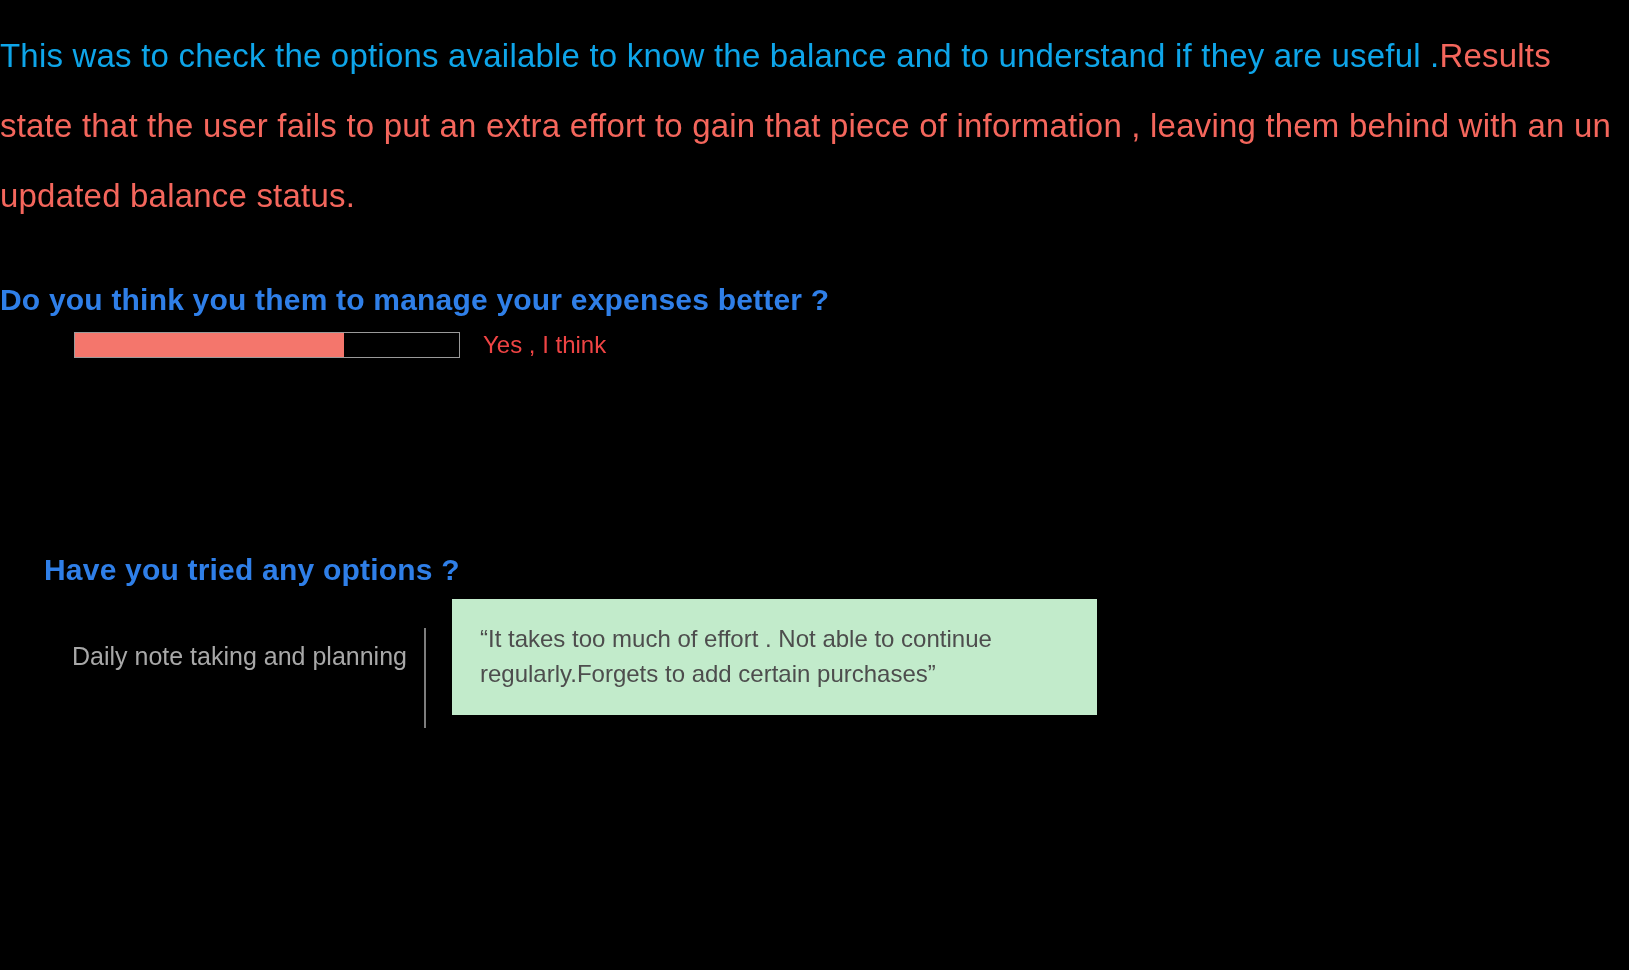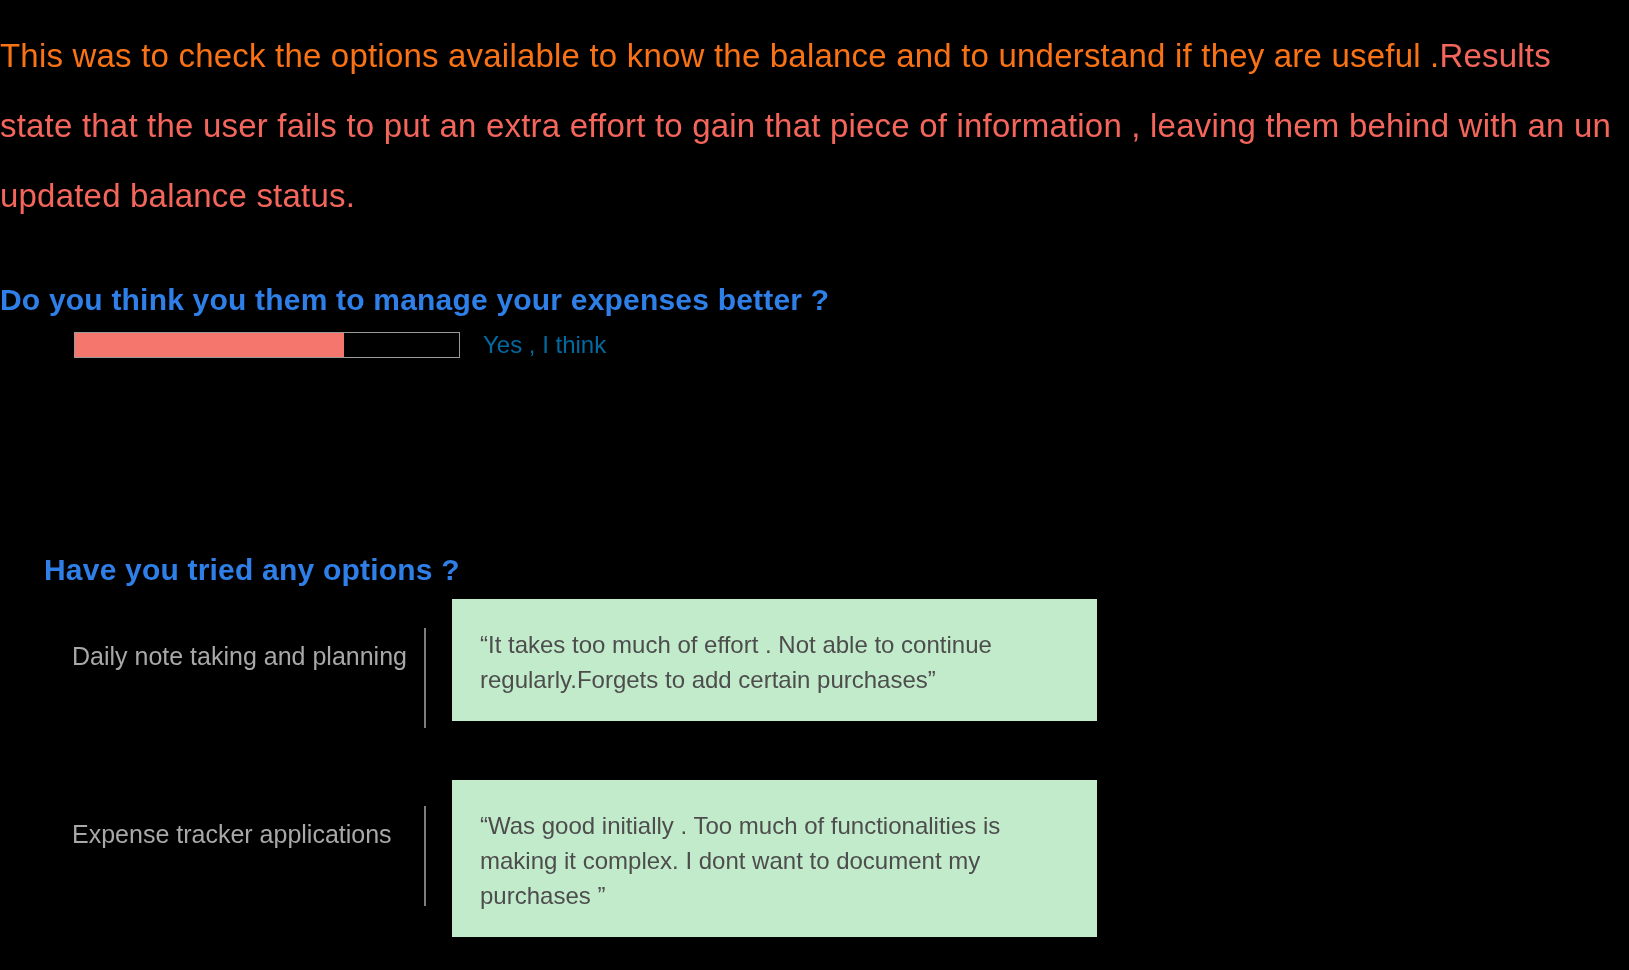--- a/index.html
+++ b/index.html
@@ -25,21 +25,21 @@
   .intro {
     position: absolute;
     left: 0px;
     top: -12px;
     width: 1629px;
     font-size: 33px;
     line-height: 70px;
     letter-spacing: 0.2px;
   }
   .intro .muted {
-    color: #f97316;
+    color: #0ea5e9;
   }
   .intro .highlight {
     color: #f4665c;
   }
 
   
   .question {
     position: absolute;
     font-size: 30px;
     color: #2f7fe8;
@@ -73,21 +73,21 @@
   .bar-fill {
     position: absolute;
     left: 0;
     top: 0;
     bottom: 0;
     height: 100%;
   }
   .bar-label {
     margin-left: 23px;
     font-size: 24px;
-    color: #0369a1;
+    color: #ef4444;
     white-space: nowrap;
   }
 
   
   .opt-block {
     position: absolute;
     left: 72px;
     display: flex;
     align-items: flex-start;
   }
@@ -110,21 +110,21 @@
   #opt1 .opt-divider { height: 100px; margin-top: 4px; }
   #opt2 .opt-divider { height: 100px; margin-top: 4px; }
 
   .quote-box {
     margin-left: 26px;
     width: 645px;
     background: #c2ebcb;
     color: #4d4d4d;
     font-size: 24px;
     line-height: 35px;
-    padding: 28px 28px 24px 28px;
+    padding: 22px 28px 24px 28px;
     box-sizing: border-box;
   }
   #opt1 .quote-box { margin-top: -25px; }
   #opt2 .quote-box { margin-top: -22px; }
 </style>
 </head>
 <body>
 
 <div class="page">
 
@@ -144,19 +144,14 @@
   </div>
 
   <h2 class="question" id="q2">Have you tried any options ?</h2>
 
   <div class="opt-block" id="opt1">
     <div class="opt-name">Daily note taking and planning</div>
     <div class="opt-divider"></div>
     <div class="quote-box">“It takes too much of effort . Not able to continue regularly.Forgets to add certain purchases”</div>
   </div>
 
-  <div class="opt-block" id="opt2">
-    <div class="opt-name">Expense tracker applications</div>
-    <div class="opt-divider"></div>
-    <div class="quote-box">“Was good initially . Too much of functionalities is making it complex. I dont want to document my purchases ”</div>
-  </div>
 
 </div>
 
 </body></html>

